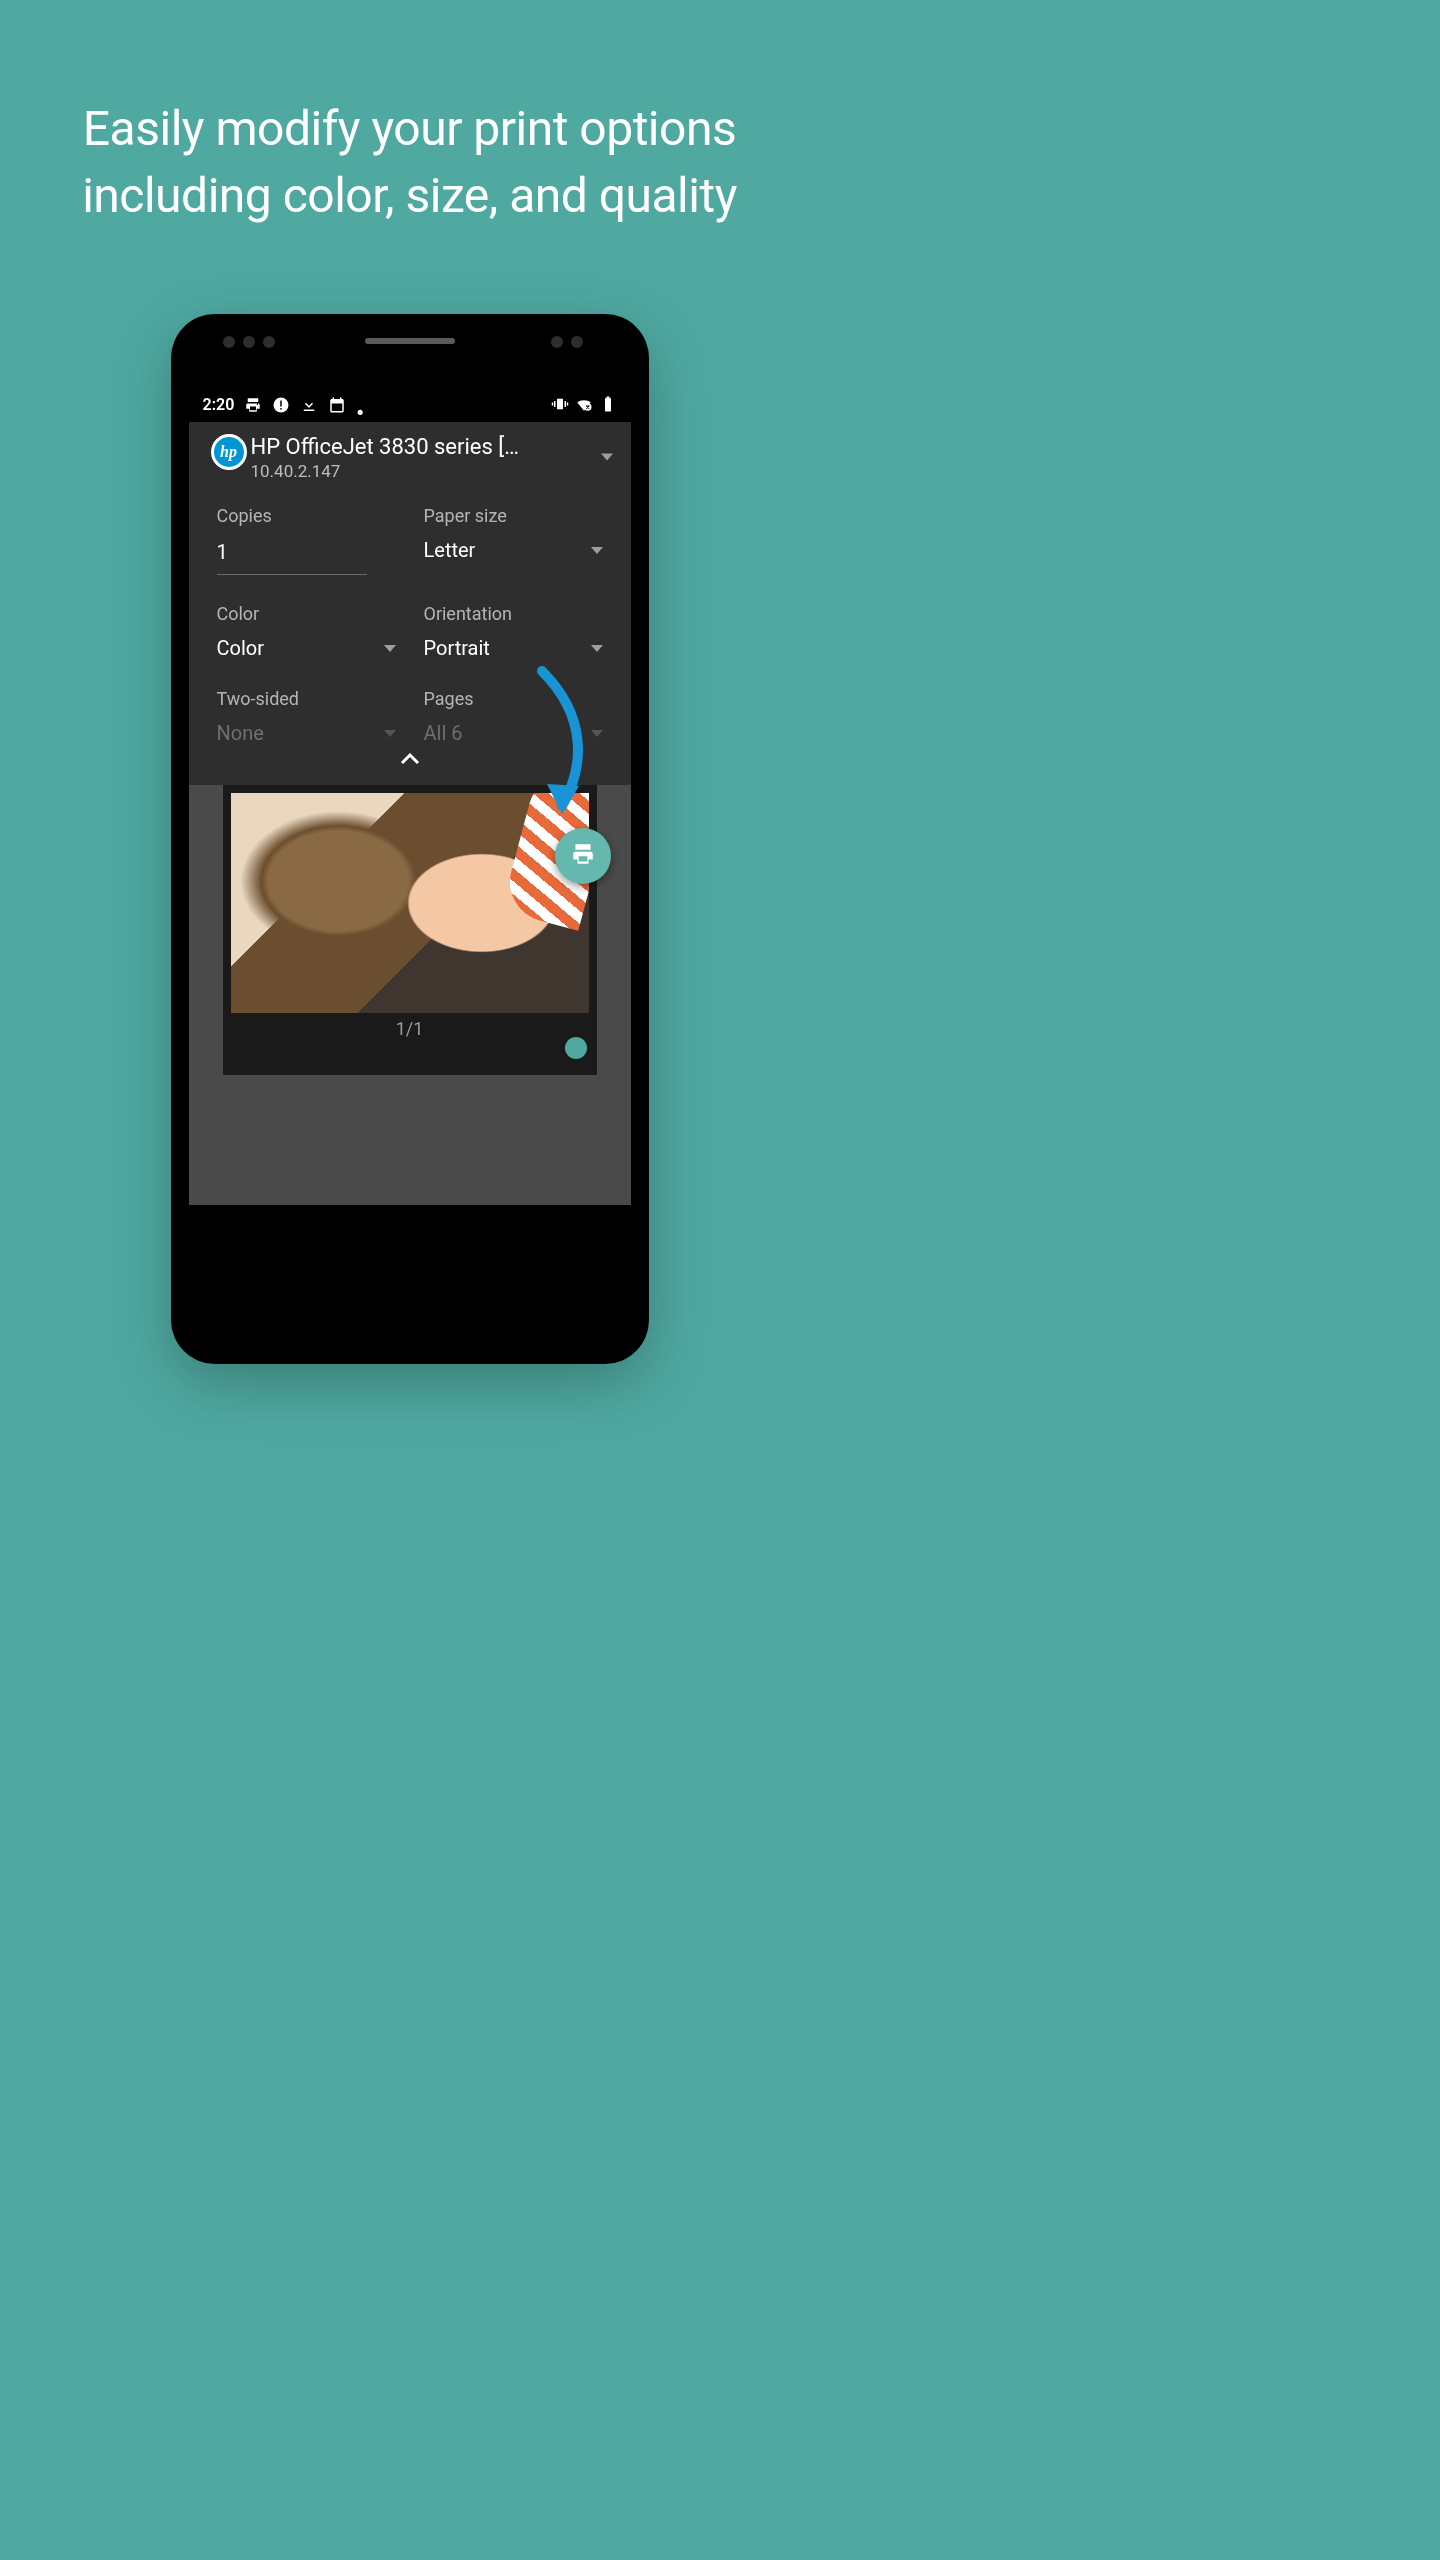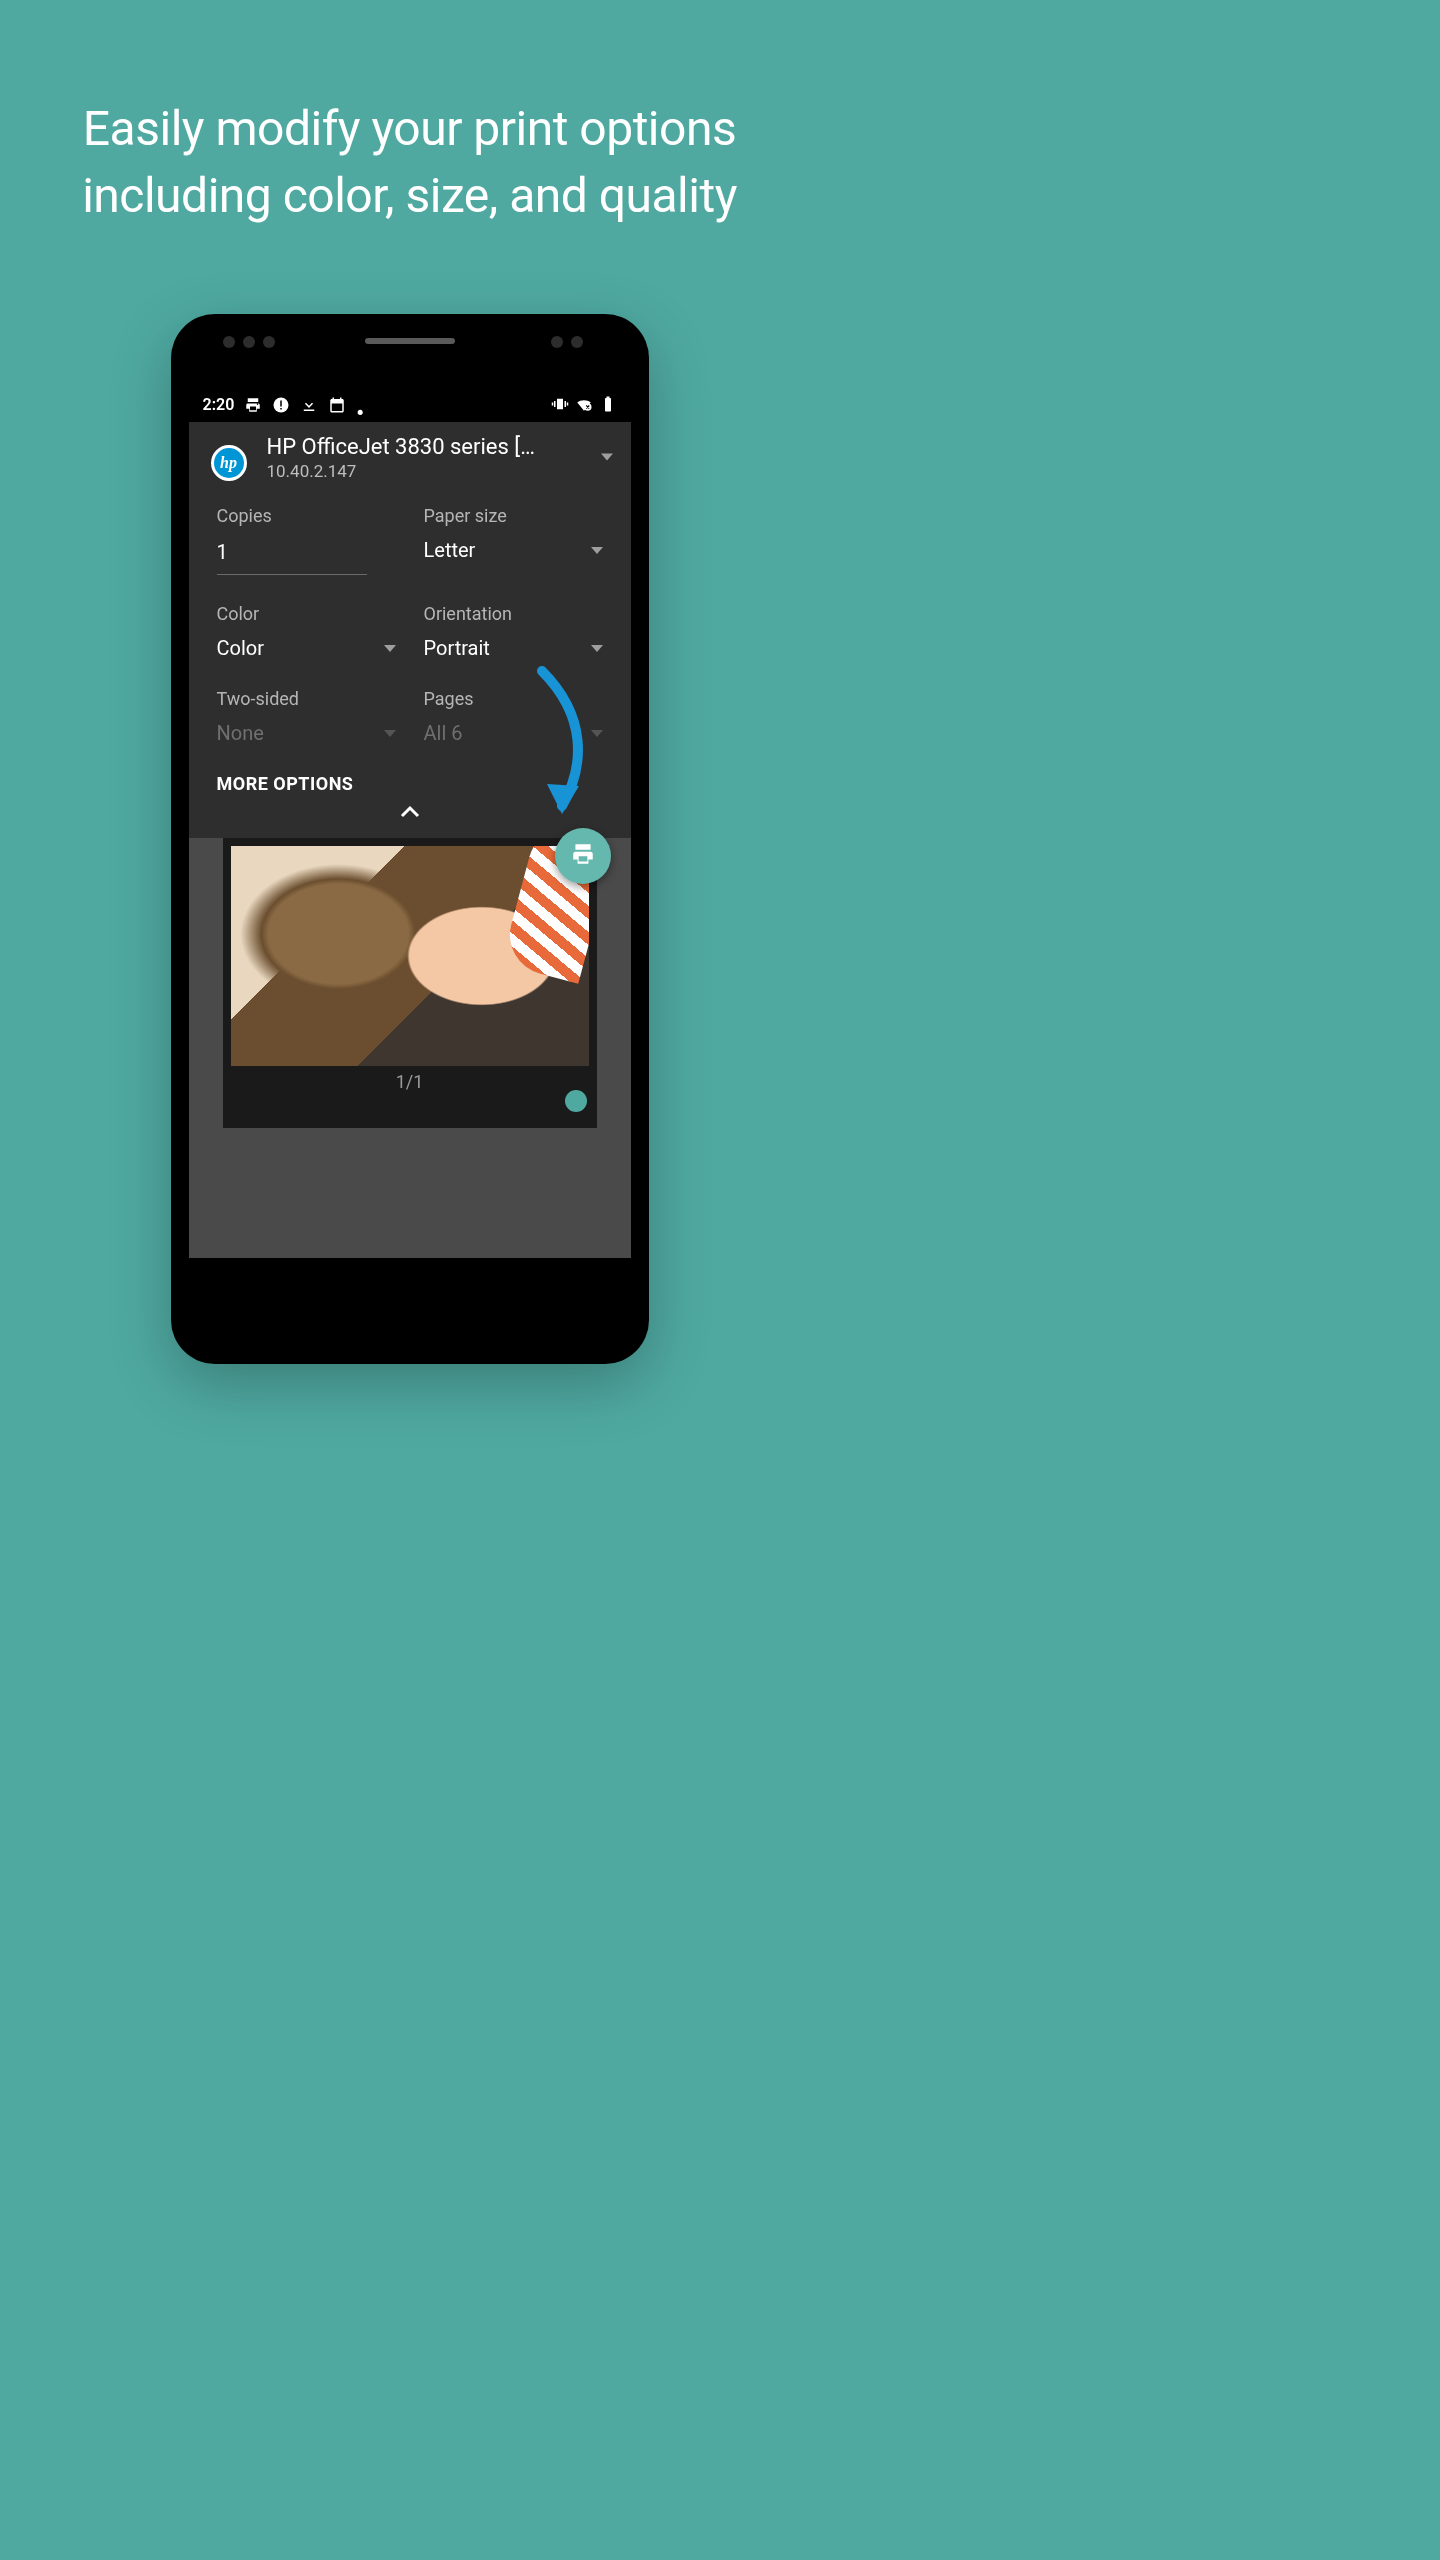--- a/index.html
+++ b/index.html
@@ -80,22 +80,22 @@
 
 .panel {
   background: #2e2e2e;
   color: #fff;
   padding-bottom: 10px;
   position: relative;
 }
 
 .printer-row {
   display: flex;
-  align-items: flex-end;
-  gap: 20px;
+  align-items: flex-start;
+  gap: 4px;
   padding: 12px 44px 10px 22px;
   position: relative;
 }
 .hp-logo {
   width: 36px; height: 36px; border-radius: 50%;
   background: #0096d6;
   display:flex; align-items:center; justify-content:center;
   color:#fff; font-style:italic; font-weight:700;
   border: 3px solid #fff;
   font-size: 16px;
@@ -318,21 +318,20 @@
         </div>
         <div class="opt">
           <div class="opt-label">Pages</div>
           <div class="opt-value">
             <span class="dim">All 6</span>
             <span class="caret dim"></span>
           </div>
         </div>
       </div>
 
-      <div class="more-options">MORE OPTIONS</div>
       <div class="collapse-chevron">
         <svg width="24" height="16" viewBox="0 0 24 16">
             <path d="M4 12l8-8 8 8" stroke="#fff" stroke-width="3" fill="none"></path>
           </svg>
       </div>
     </div>
 
     <div class="preview">
       <div class="page">
         <div class="photo"></div>

